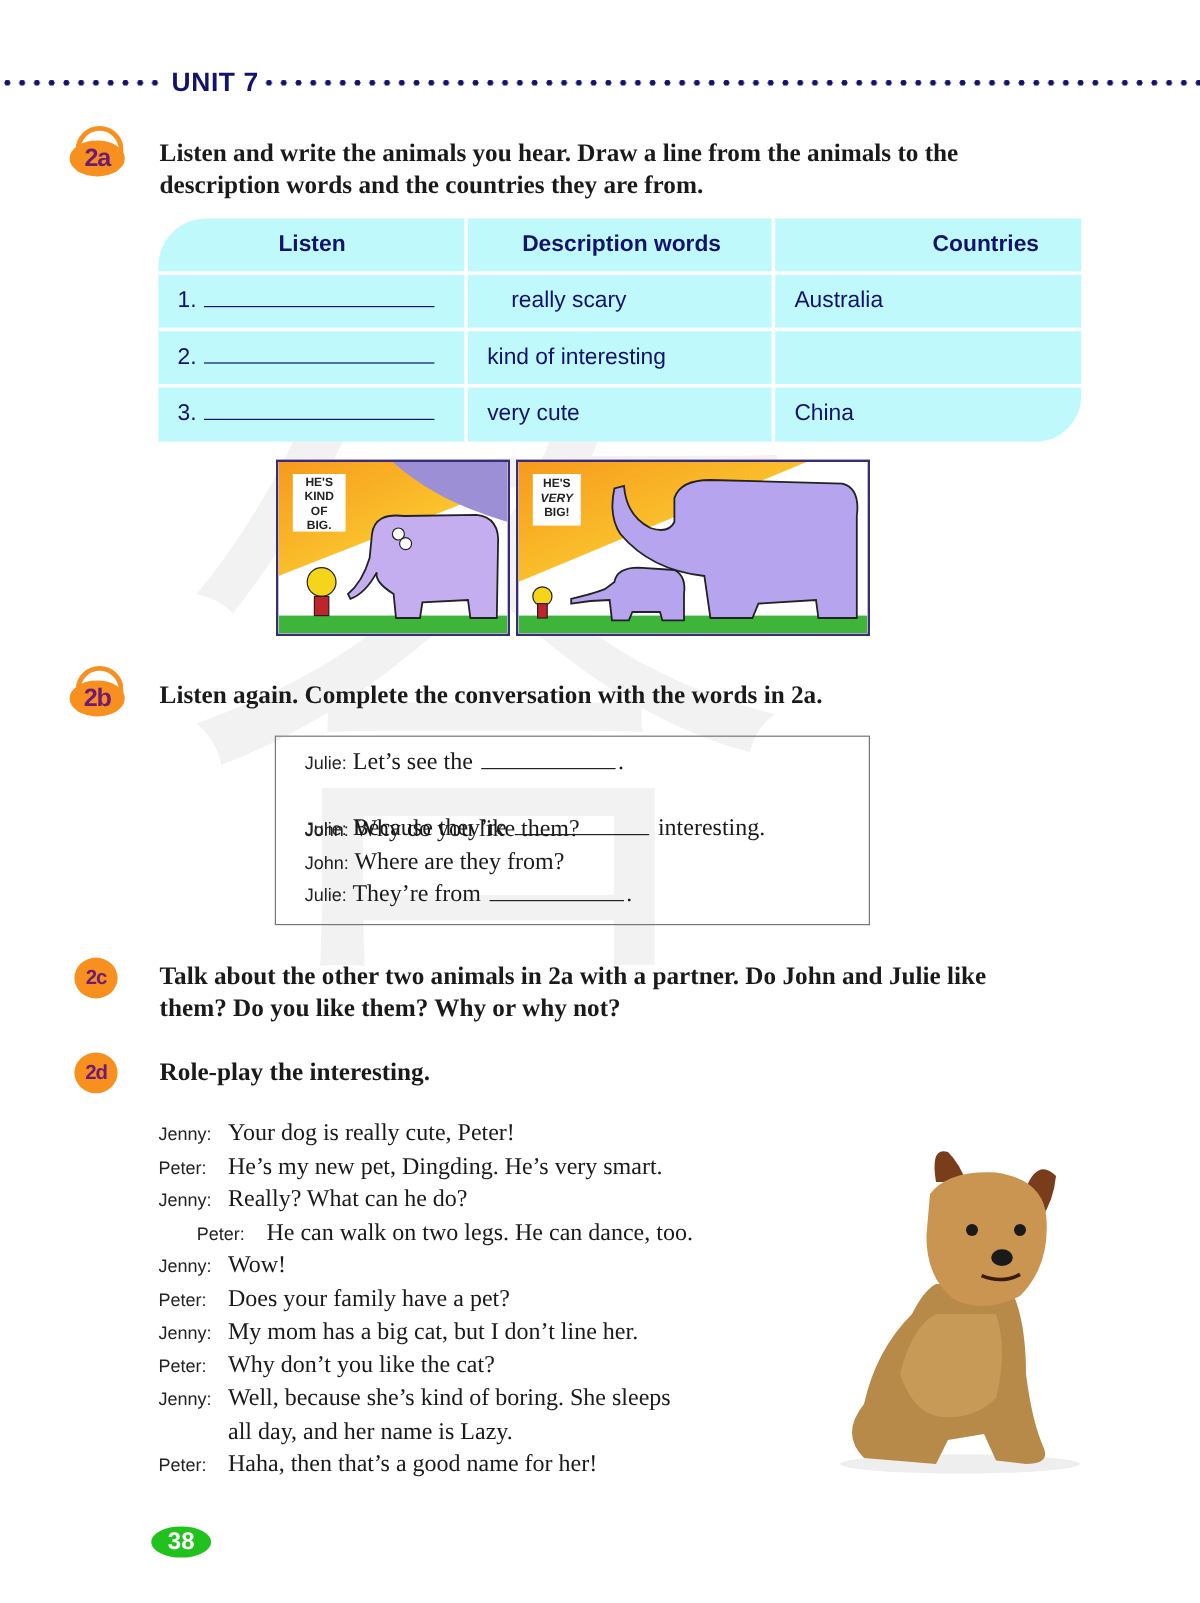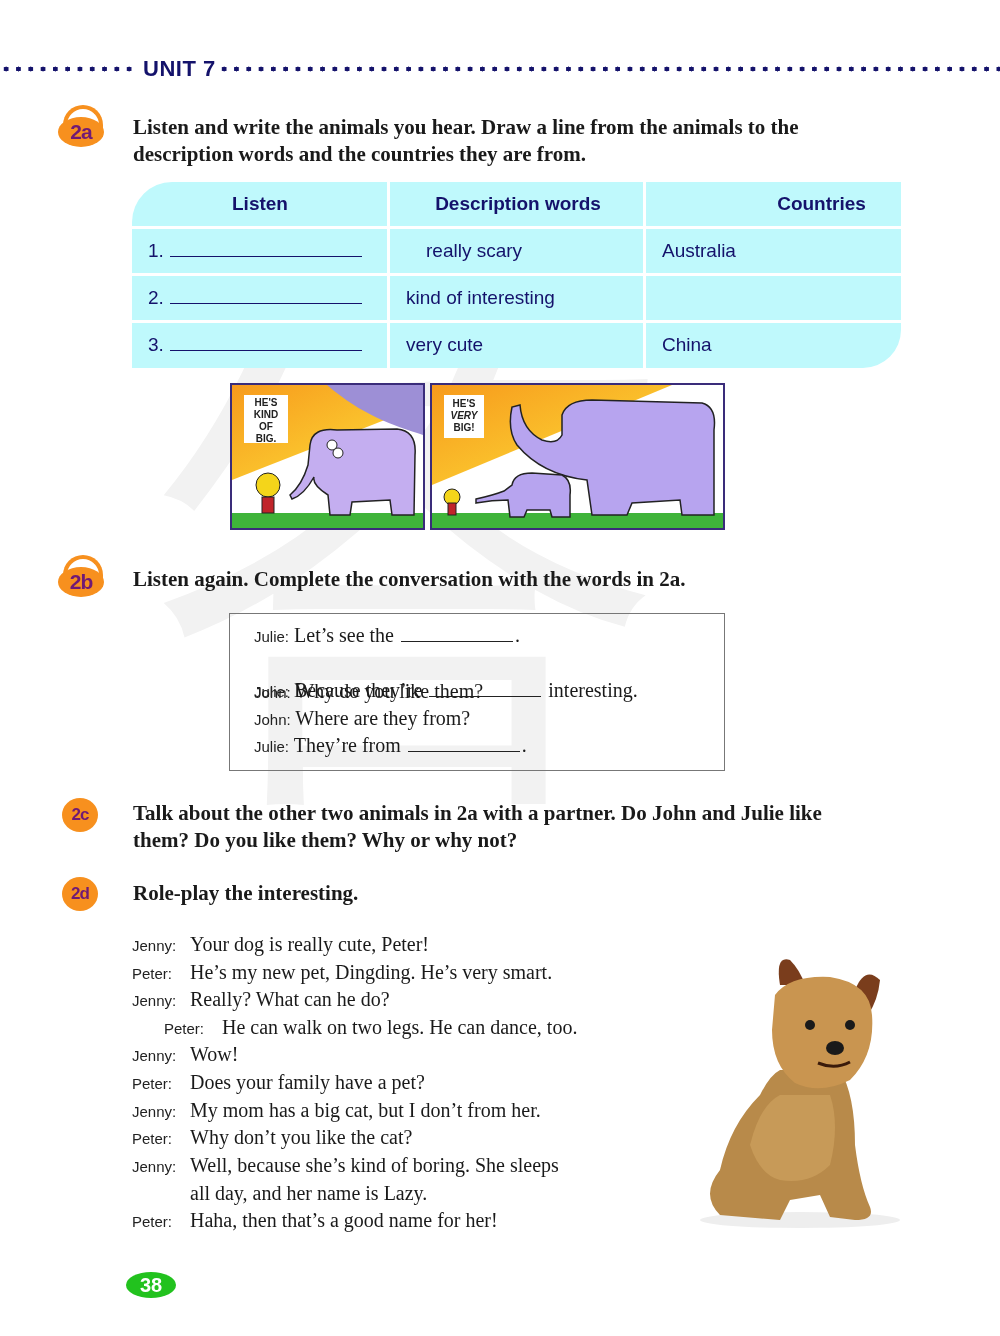--- a/index.html
+++ b/index.html
@@ -183,21 +183,21 @@
 </div>
 <div class="instr" style="left:133px; top:880px; width:600px;">Role-play the interesting.</div>
 
 <div>
   <div class="line" style="left:132px; top:931px;"><span class="spk" style="width:58px;">Jenny:</span><span>Your dog is really cute, Peter!</span></div>
   <div class="line" style="left:132px; top:959px;"><span class="spk" style="width:58px;">Peter:</span><span>He’s my new pet, Dingding. He’s very smart.</span></div>
   <div class="line" style="left:132px; top:986px;"><span class="spk" style="width:58px;">Jenny:</span><span>Really? What can he do?</span></div>
   <div class="line" style="left:132px; top:1014px;margin-left:32px;"><span class="spk" style="width:58px;">Peter:</span><span>He can walk on two legs. He can dance, too.</span></div>
   <div class="line" style="left:132px; top:1041px;"><span class="spk" style="width:58px;">Jenny:</span><span>Wow!</span></div>
   <div class="line" style="left:132px; top:1069px;"><span class="spk" style="width:58px;">Peter:</span><span>Does your family have a pet?</span></div>
-  <div class="line" style="left:132px; top:1097px;"><span class="spk" style="width:58px;">Jenny:</span><span>My mom has a big cat, but I don’t from her.</span></div>
+  <div class="line" style="left:132px; top:1097px;"><span class="spk" style="width:58px;">Jenny:</span><span>My mom has a big cat, but I don’t line her.</span></div>
   <div class="line" style="left:132px; top:1124px;"><span class="spk" style="width:58px;">Peter:</span><span>Why don’t you like the cat?</span></div>
   <div class="line" style="left:132px; top:1152px;"><span class="spk" style="width:58px;">Jenny:</span><span>Well, because she’s kind of boring. She sleeps</span></div>
   <div class="line" style="left:132px; top:1180px;"><span class="spk" style="width:58px;"></span><span>all day, and her name is Lazy.</span></div>
   <div class="line" style="left:132px; top:1207px;"><span class="spk" style="width:58px;">Peter:</span><span>Haha, then that’s a good name for her!</span></div>
 </div>
 
 <svg class="abs" style="left:680px; top:945px;" width="240" height="290">
   <ellipse cx="120" cy="275" rx="100" ry="8" fill="#eeeeee"></ellipse>
   <path d="M40,270 Q20,250 40,225 Q50,180 80,150 Q90,130 100,125 L160,125 Q175,150 175,200 Q180,240 190,262 Q195,275 175,275 L150,272 L140,250 L110,255 L100,275 Z" fill="#b88a4a"></path>
   <path d="M70,200 Q80,160 100,150 L150,150 Q160,180 150,220 Q130,240 100,235 Q80,230 70,200 Z" fill="#c79a58"></path>

